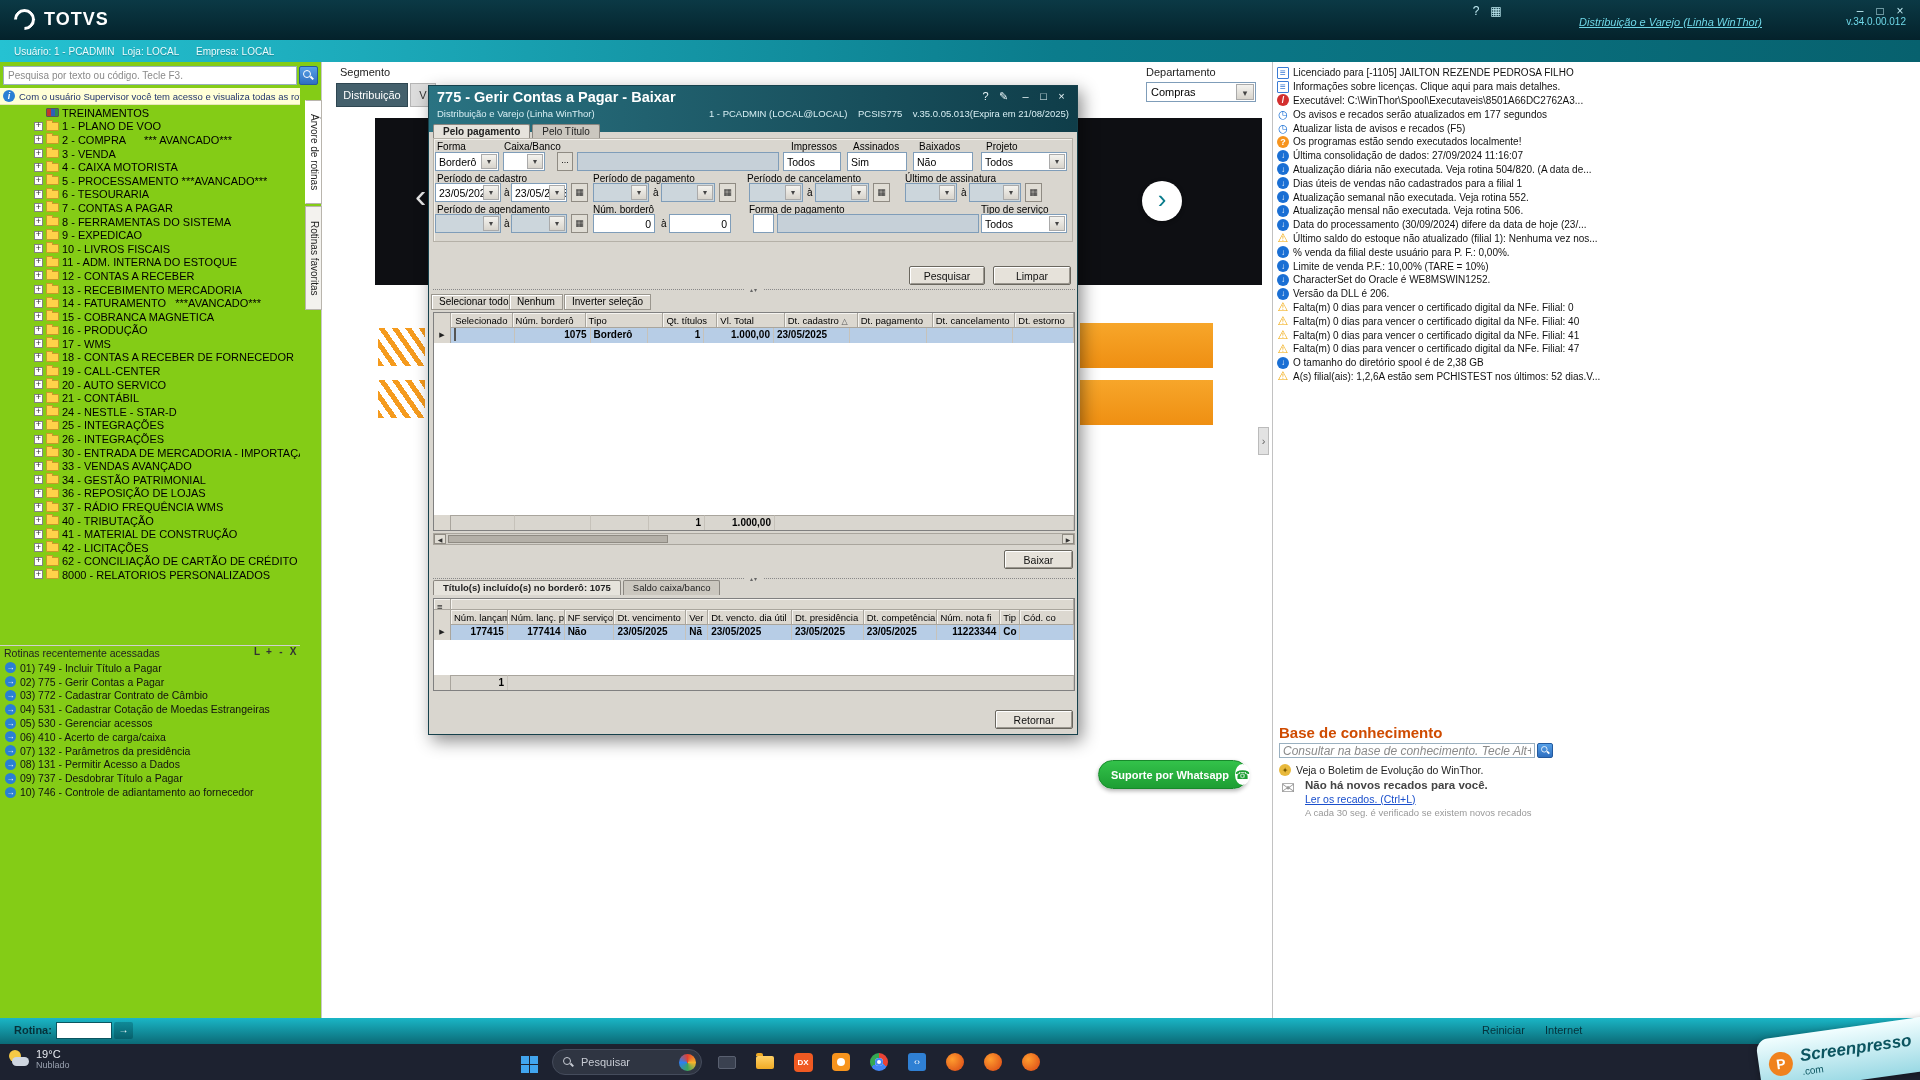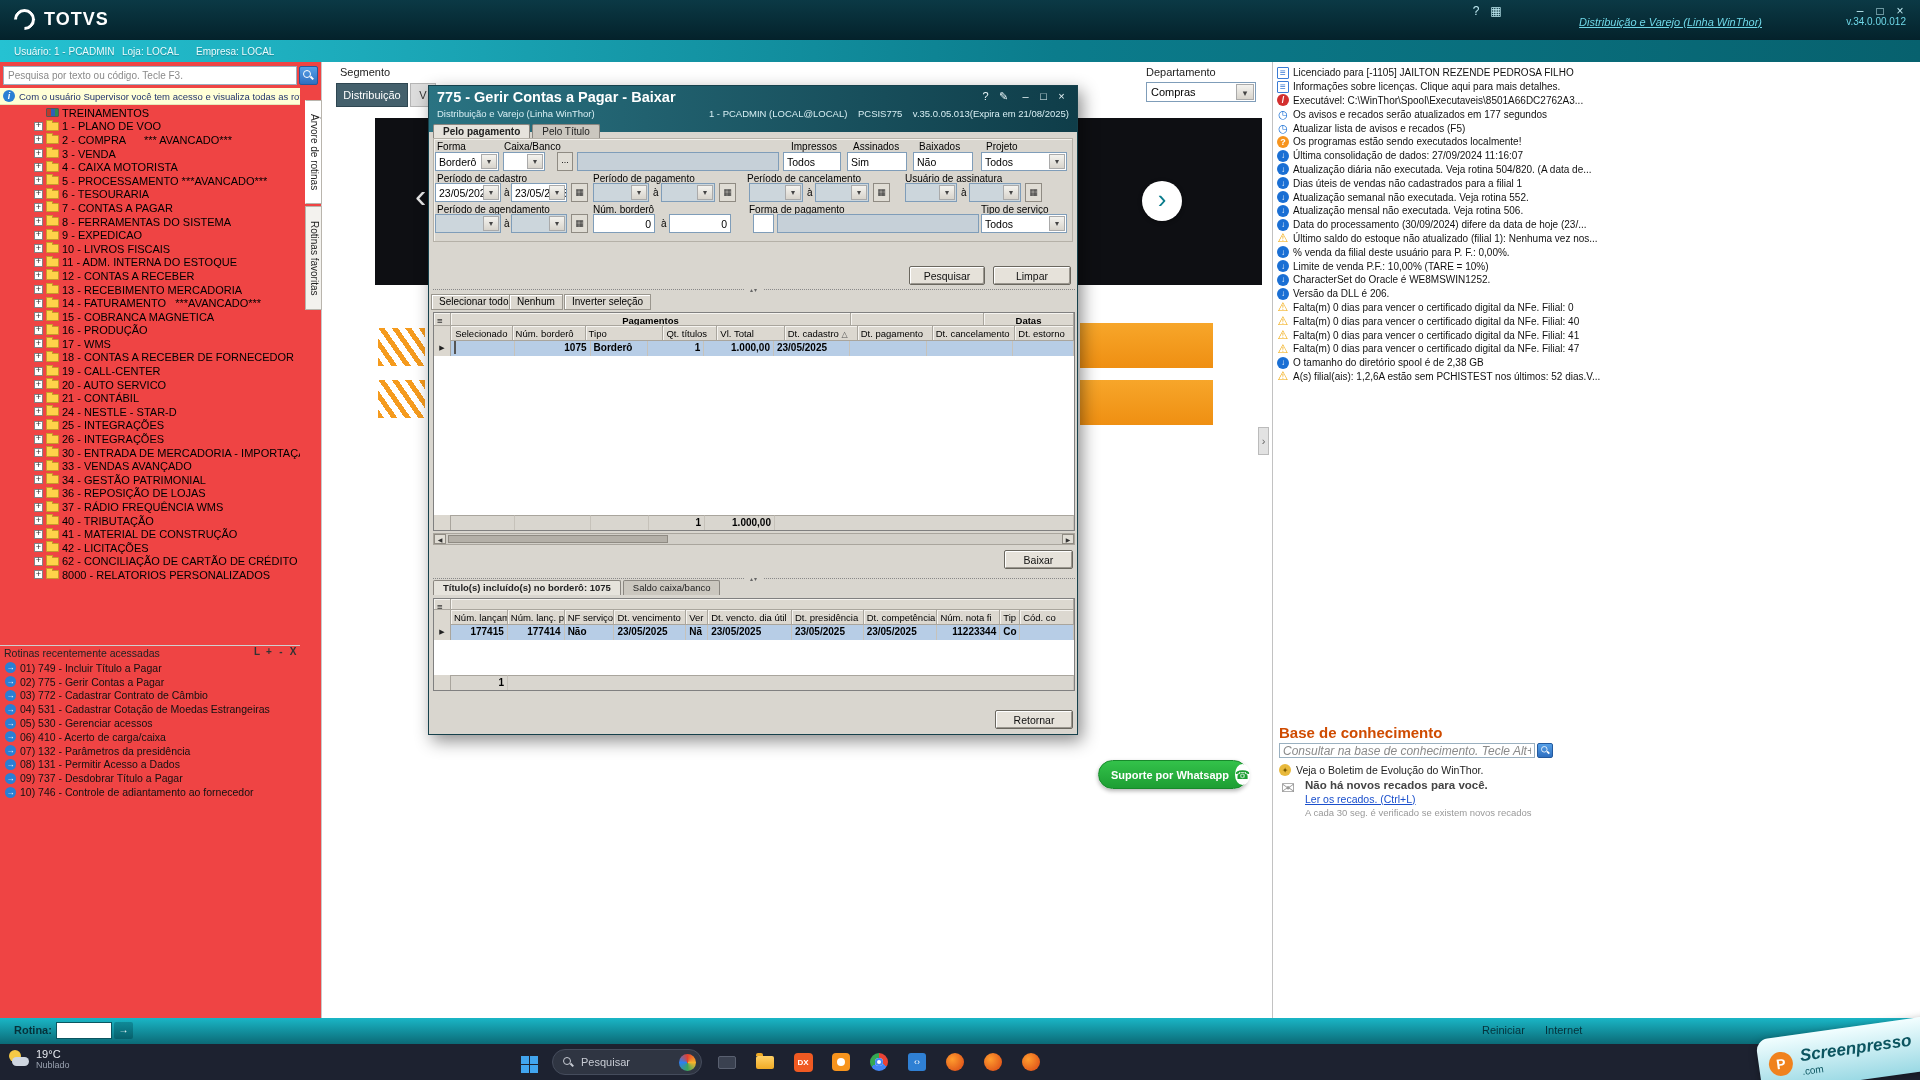--- a/index.html
+++ b/index.html
@@ -12,21 +12,21 @@
   .brand { position:absolute; left:44px; top:9px; font-size:18px; font-weight:bold; letter-spacing:1px; }
   .top-ico { position:absolute; top:4px; color:#bfeaf2; font-size:12px; width:16px; text-align:center; cursor:default; }
   .product-link { position:absolute; right:158px; top:16px; font-size:11px; color:#6fd8e8; text-decoration:underline; font-style:italic; }
   .product-ver { position:absolute; right:14px; top:16px; font-size:10px; color:#6fd8e8; }
 
   
   #userbar { left:0; top:40px; width:1920px; height:22px; background:linear-gradient(90deg,#25c2d2,#0b7c8c 55%,#07616e); color:#eafcff; font-size:10px; }
   #userbar span { position:absolute; top:6px; text-shadow:0 1px 1px rgba(0,0,0,.25); }
 
   
-  #sidebar { left:0; top:62px; width:322px; height:956px; background:#ef4444; border-right:1px solid #c9c9c9; }
+  #sidebar { left:0; top:62px; width:322px; height:956px; background:#84cc16; border-right:1px solid #c9c9c9; }
   .side-search { position:absolute; left:3px; top:4px; width:294px; height:19px; border:1px solid #9ab0c0; font-size:10px; padding:0 4px; color:#555; }
   .side-search::placeholder { color:#8a8a8a; }
   .blue-btn { background:linear-gradient(180deg,#56a0e8,#2f6fc0); border:1px solid #245a9e; border-radius:2px; display:flex; align-items:center; justify-content:center; }
   .notice-bar { position:absolute; left:0; top:26px; width:300px; height:17px; background:#ffffd6; border-bottom:1px solid #e6e6b8; display:flex; align-items:center; gap:4px; padding-left:3px; font-size:9.5px; color:#23356e; white-space:nowrap; overflow:hidden; }
   #tree { position:absolute; left:0; top:44px; width:300px; }
   .tree-item { display:flex; align-items:center; gap:3px; height:13.6px; padding-left:4px; font-size:11px; color:#000; cursor:default;margin-left:30px; }
   .tree-label { white-space:pre; overflow:hidden; }
   .plusbox { width:9px; height:9px; border:1px solid #848284; background:#fff; flex:0 0 9px; display:inline-flex; align-items:center; justify-content:center; font-size:9px; line-height:1; color:#333; }
   .plusbox::before { content:"+"; margin-top:-1px; }
   .tree-item.root .plusbox { visibility:hidden; }
@@ -707,21 +707,21 @@
     <div class="dotsbtn" style="left:123px; top:13px;">...</div>
     <div class="ebox widedis" style="left:143px; top:13px; width:202px;"></div>
     <div class="ebox" style="left:349px; top:13px; width:58px;">Todos</div>
     <div class="ebox" style="left:413px; top:13px; width:60px;">Sim</div>
     <div class="ebox" style="left:479px; top:13px; width:60px;">Não</div>
     <div class="combo" style="left:547px; top:13px; width:86px;">Todos</div>
 
     <span class="lbl" style="left:3px; top:34px;">Período de cadastro</span>
     <span class="lbl" style="left:159px; top:34px;">Período de pagamento</span>
     <span class="lbl" style="left:313px; top:34px;">Período de cancelamento</span>
-    <span class="lbl" style="left:471px; top:34px;">Usuário de assinatura</span>
+    <span class="lbl" style="left:471px; top:34px;">Último de assinatura</span>
 
     <div class="combo" style="left:1px; top:44px; width:66px;">23/05/2025</div>
     <span class="alabel" style="left:70px; top:48px;">à</span>
     <div class="combo" style="left:77px; top:44px; width:56px;">23/05/2025</div>
     <div class="cal" style="left:137px; top:44px;"></div>
     <div class="combo dis" style="left:159px; top:44px; width:56px;"></div>
     <span class="alabel" style="left:219px; top:48px;">à</span>
     <div class="combo dis" style="left:227px; top:44px; width:54px;"></div>
     <div class="cal" style="left:285px; top:44px;"></div>
     <div class="combo dis" style="left:315px; top:44px; width:54px;"></div>
@@ -755,26 +755,20 @@
 
   <div class="split" style="top:200px;">
       <span class="i-splitarrows"></span>
     </div>
 
   <div class="flatbtn" style="left:2px;">Selecionar todos</div>
   <div class="flatbtn" style="left:80px;">Nenhum</div>
   <div class="flatbtn" style="left:135px;">Inverter seleção</div>
 
   <div class="gridbox" style="top:226px; height:219px;">
-    <div class="gr ghead" style="height:13px;">
-      <span class="gc gtool" style="width:17px;"><span class="i-menu"></span></span>
-      <span class="gc" style="width:400px; text-align:center; font-weight:bold;">Pagamentos</span>
-      <span class="gc" style="flex:1;"></span>
-      <span class="gc" style="width:90px; text-align:center; font-weight:bold;">Datas</span>
-    </div>
     <div class="gr ghead" style="height:15px;">
       <span class="gmark"></span>
       <span class="gc" style="width:64px; text-align:center;">Selecionado</span>
       <span class="gc" style="width:76px;">Núm. borderô</span>
       <span class="gc" style="width:81px;">Tipo</span>
       <span class="gc" style="width:56px;">Qt. títulos</span>
       <span class="gc" style="width:70px;">Vl. Total</span>
       <span class="gc" style="width:76px;"><span>Dt. cadastro</span> <span class="i-sortup"></span></span>
       <span class="gc" style="width:78px;">Dt. pagamento</span>
       <span class="gc" style="width:86px;">Dt. cancelamento</span>

